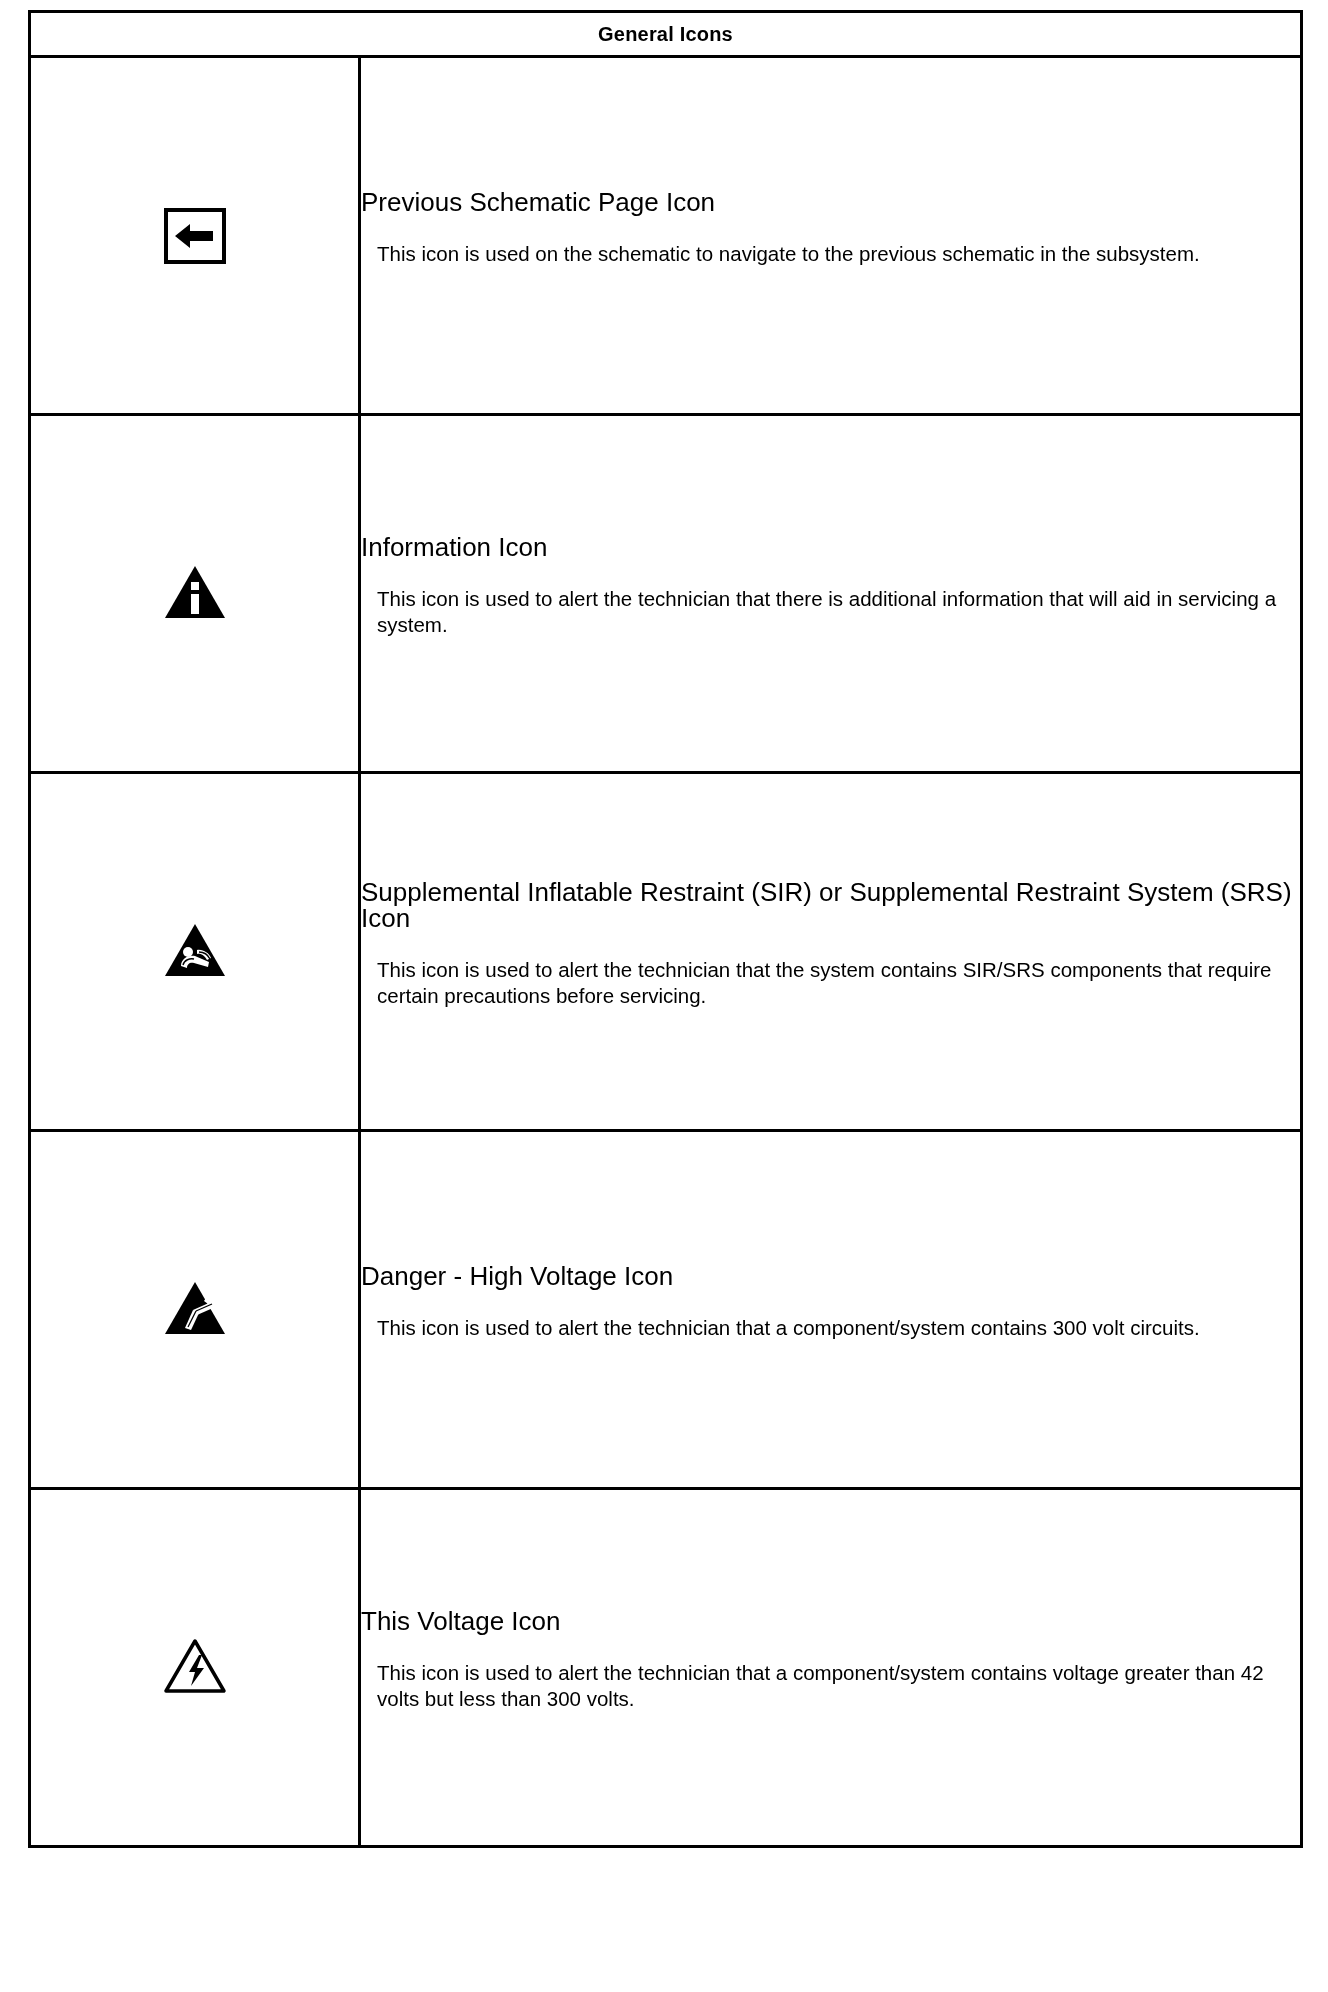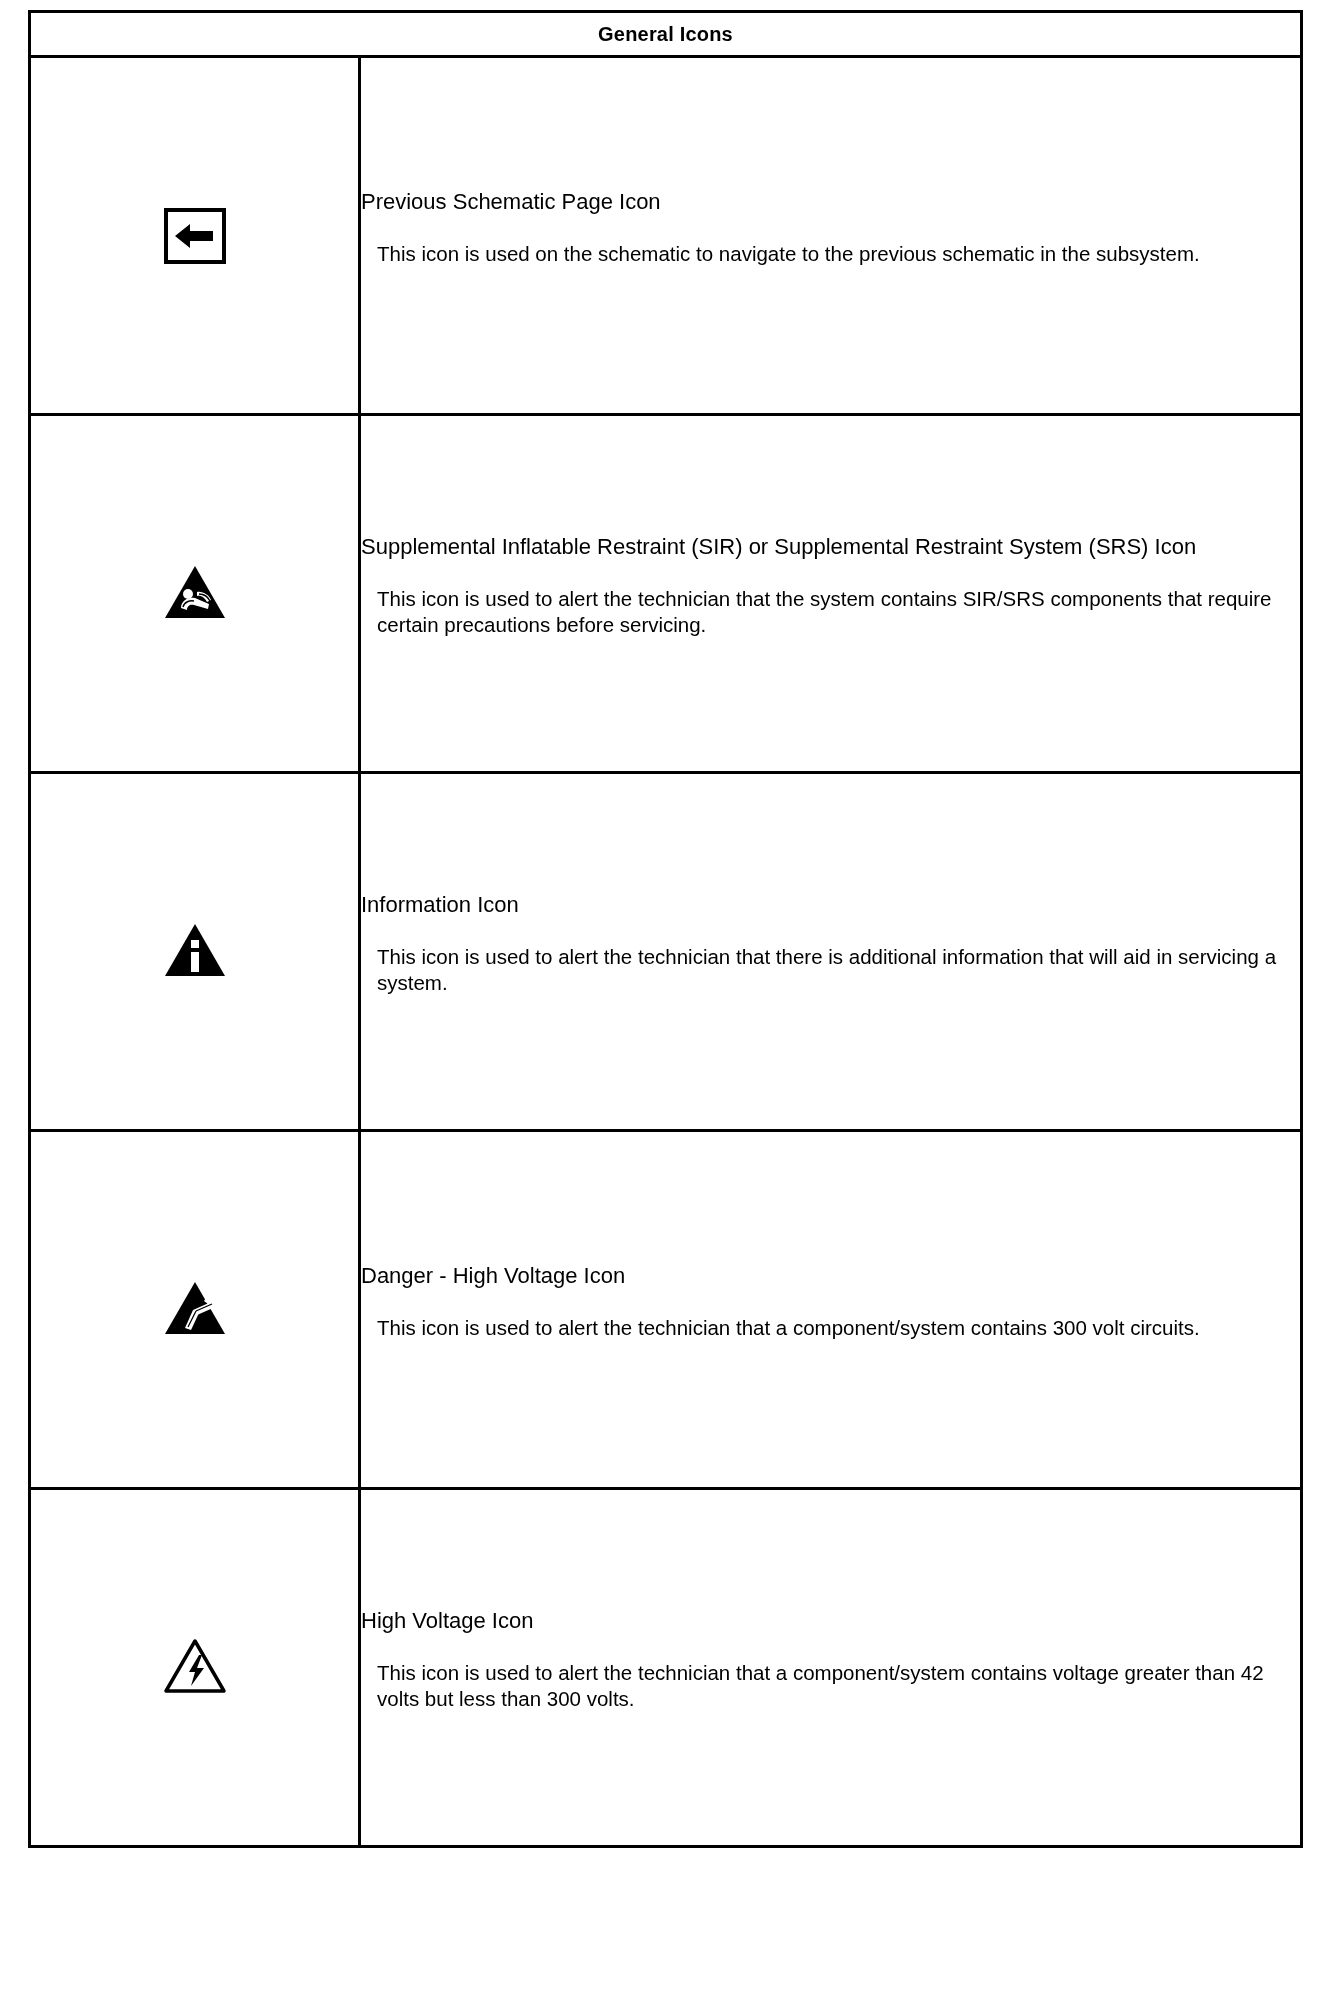--- a/index.html
+++ b/index.html
@@ -51,21 +51,21 @@
 
   .symbol-cell {
     text-align: center;
     vertical-align: middle;
   }
   .desc-cell {
     padding: 0 18px 0 22px;
     vertical-align: middle;
   }
   .desc-title {
-    font-size: 22px;
+    font-size: 26px;
     line-height: 26px;
     margin: 0 0 26px 0;
   }
   .desc-body {
     font-size: 20.5px;
     line-height: 26px;
     margin: 16px;
   }
   .row-tall { height: 358px; }
 
@@ -116,51 +116,51 @@
           <p class="desc-title">Previous Schematic Page Icon</p>
           <p class="desc-body">This icon is used on the schematic to navigate to the previous schematic in the subsystem.</p>
         </td>
       </tr>
 
       <tr class="row-tall">
         <td class="symbol-cell">
           <span class="icon-wrap">
             <svg class="triangle-svg" width="64" height="56" viewBox="0 0 64 56">
               <polygon points="32,2 62,54 2,54" fill="#000"></polygon>
+              <rect x="28" y="18" width="8" height="8" fill="#ffffff"></rect>
+              <rect x="28" y="30" width="8" height="20" fill="#ffffff"></rect>
+            </svg>
+          </span>
+        </td>
+        <td class="desc-cell">
+          <p class="desc-title">Information Icon</p>
+          <p class="desc-body">This icon is used to alert the technician that there is additional information that will aid in servicing a system.</p>
+        </td>
+      </tr>
+
+      <tr class="row-tall">
+        <td class="symbol-cell">
+          <span class="icon-wrap">
+            <svg class="triangle-svg" width="64" height="56" viewBox="0 0 64 56">
+              <polygon points="32,2 62,54 2,54" fill="#000"></polygon>
               <g fill="#ffffff">
                 <circle cx="25" cy="30" r="5"></circle>
                 <path d="M18 44 C18 36, 26 33, 32 34 L46 40 L45 45 L31 41 C27 40, 24 42, 24 46 Z"></path>
                 <path d="M34 28 C40 27, 46 31, 48 36 L44 38 C42 34, 38 31, 34 32 Z"></path>
               </g>
               <g stroke="#000" stroke-width="1.4" fill="none">
                 <path d="M20 43 C21 38, 27 36, 31 37"></path>
                 <path d="M36 30 C41 30, 45 33, 47 37"></path>
               </g>
             </svg>
           </span>
         </td>
         <td class="desc-cell">
           <p class="desc-title">Supplemental Inflatable Restraint (SIR) or Supplemental Restraint System (SRS) Icon</p>
           <p class="desc-body">This icon is used to alert the technician that the system contains SIR/SRS components that require certain precautions before servicing.</p>
-        </td>
-      </tr>
-
-      <tr class="row-tall">
-        <td class="symbol-cell">
-          <span class="icon-wrap">
-            <svg class="triangle-svg" width="64" height="56" viewBox="0 0 64 56">
-              <polygon points="32,2 62,54 2,54" fill="#000"></polygon>
-              <rect x="28" y="18" width="8" height="8" fill="#ffffff"></rect>
-              <rect x="28" y="30" width="8" height="20" fill="#ffffff"></rect>
-            </svg>
-          </span>
-        </td>
-        <td class="desc-cell">
-          <p class="desc-title">Information Icon</p>
-          <p class="desc-body">This icon is used to alert the technician that there is additional information that will aid in servicing a system.</p>
         </td>
       </tr>
 
       <tr class="row-tall">
         <td class="symbol-cell">
           <span class="icon-wrap">
             <svg class="triangle-svg" width="64" height="56" viewBox="0 0 64 56">
               <polygon points="32,2 62,54 2,54" fill="#000"></polygon>
               <g fill="#ffffff">
                 <path d="M22 48 L30 30 L36 33 L28 50 Z"></path>
@@ -183,20 +183,20 @@
       <tr class="row-tall">
         <td class="symbol-cell">
           <span class="icon-wrap">
             <svg class="triangle-svg" width="64" height="56" viewBox="0 0 64 56">
               <polygon points="32,3 61,53 3,53" fill="#ffffff" stroke="#000" stroke-width="3.5" stroke-linejoin="round"></polygon>
               <polygon points="36,17 26,34 32,34 28,48 41,30 34,30 39,17" fill="#000"></polygon>
             </svg>
           </span>
         </td>
         <td class="desc-cell">
-          <p class="desc-title">High Voltage Icon</p>
+          <p class="desc-title">This Voltage Icon</p>
           <p class="desc-body">This icon is used to alert the technician that a component/system contains voltage greater than 42 volts but less than 300 volts.</p>
         </td>
       </tr>
     </tbody>
   </table>
 
 </div>
 
 </body></html>

